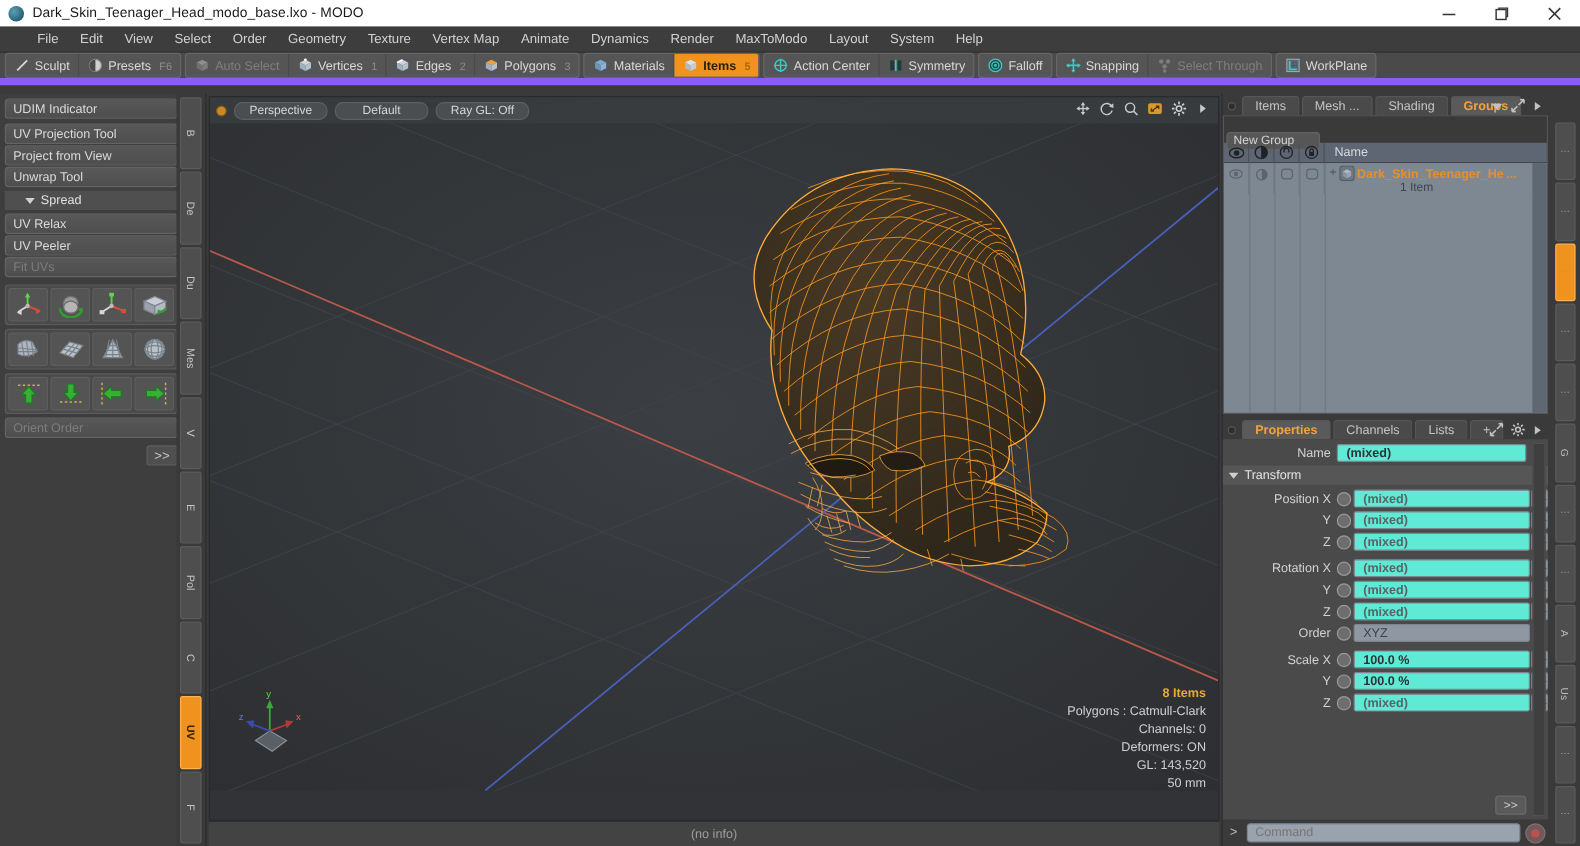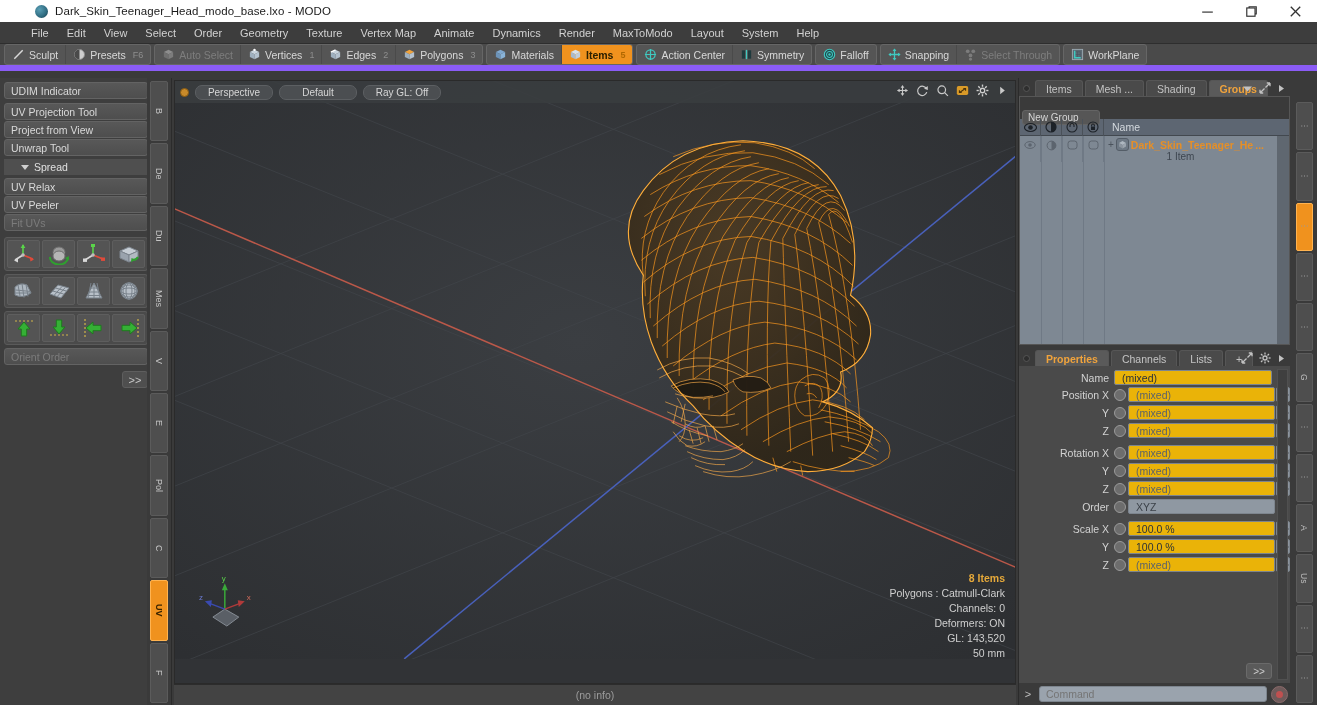--- a/index.html
+++ b/index.html
@@ -10,21 +10,20 @@
     overflow: hidden;
     -webkit-font-smoothing: antialiased;
   }
   body { position: relative; }
 
   
   .titlebar {
     height: 22px; background: #ffffff;
     display: flex; align-items: center;
     position: relative;
-    padding-left: 28px;
   }
   .title-icon {
     width: 13px; height: 13px; border-radius: 50%;
     margin-left: 7px; margin-right: 7px;
     background: radial-gradient(circle at 35% 35%, #5a9fb5 0%, #2f6b80 60%, #15323d 100%);
     flex: 0 0 auto;
   }
   .title-text { font-size: 11.5px; color: #1a1a1a; letter-spacing: .1px; }
   .win-ctrls { position: absolute; right: 0; top: 0; height: 22px; display: flex; }
   .win-btn { width: 44px; height: 22px; display: flex; align-items: center; justify-content: center; }
@@ -150,22 +149,22 @@
   .liname-txt { font-size:10.5px; color:#e58f28; font-weight:bold; white-space:nowrap; }
   .lisub { font-size:10px; color:#3e4650; text-align:center; padding-right:36px; }
   .list-grid { position:absolute; inset:0; pointer-events:none; }
   .list-grid i { position:absolute; top:0; bottom:0; width:1px; background:#6f7985; display:block; }
   .list-scroll { position:absolute; right:0; top:0; bottom:0; width:12px; background:#5f6770; }
 
   .props { background:#4a4a4a; flex:1; display:flex; flex-direction:column; overflow:hidden; position:relative; }
   .prow { height:17px; display:flex; align-items:center; margin-bottom:1px; }
   .plabel { width:95px; text-align:right; padding-right:5px; font-size:10.5px; color:#d2d2d2; }
   .pknob { width:12px;height:12px;border-radius:50%; background:#6d6d6d; border:1px solid #9a9a9a; margin-right:2px; flex:0 0 auto; }
-  .pfield { flex:1; height:15px; background:#eab308; border:1px solid #7d858e; border-radius:2px;
-            display:flex; align-items:center; padding-left:7px; font-size:10.5px; color:#2c3238; position:relative; }
+  .pfield { flex:1; height:15px; background:#5eead4; border:1px solid #7d858e; border-radius:2px;
+            display:flex; align-items:center; padding-left:7px; font-size:10.5px; color:#2c3238; position:relative;font-weight:bold; }
   .pfield.dimval { color:#5b6369; }
   .pspin { width:14px;height:15px; background:#8d959e; border:1px solid #7d858e; border-radius:2px;
            display:flex;align-items:center;justify-content:center; color:#3a4047; font-size:8px; margin-left:1px; flex:0 0 auto;}
   .psec { height:16px; background:#565656; display:flex; align-items:center; gap:5px; padding-left:5px;
           font-size:10.5px; color:#e2e2e2; margin: 2px 0 3px 0; }
   .pname-row { height:20px; display:flex; align-items:center; padding-top:3px; }
   .pselect { flex:1; height:15px; background:#8f98a2; border:1px solid #7d858e; border-radius:2px;
              display:flex; align-items:center; padding-left:7px; font-size:10.5px; color:#3c4249;
              position:relative; }
   .props-scroll { position:absolute; right:2px; top:3px; bottom:3px; width:11px; background:#3f3f3f; border:1px solid #505050; }
@@ -879,20 +878,24 @@
           </svg>
         </div>
       </div>
 
     <div class="props">
       <div class="pname-row">
         <div class="plabel">Name</div>
         <div class="pfield" style="margin-right:18px;">(mixed)</div>
       </div>
 
+      <div class="psec">
+        <span class="tri"></span>
+        <span>Transform</span>
+      </div>
 
       <div id="prop-rows">
           <div class="prow">
             <div class="plabel">Position X</div>
             <div class="pknob"></div>
             <div class="pfield dimval">(mixed)</div>
             <div class="pspin">◀▶</div>
           </div>
           <div class="prow">
             <div class="plabel">Y</div>

